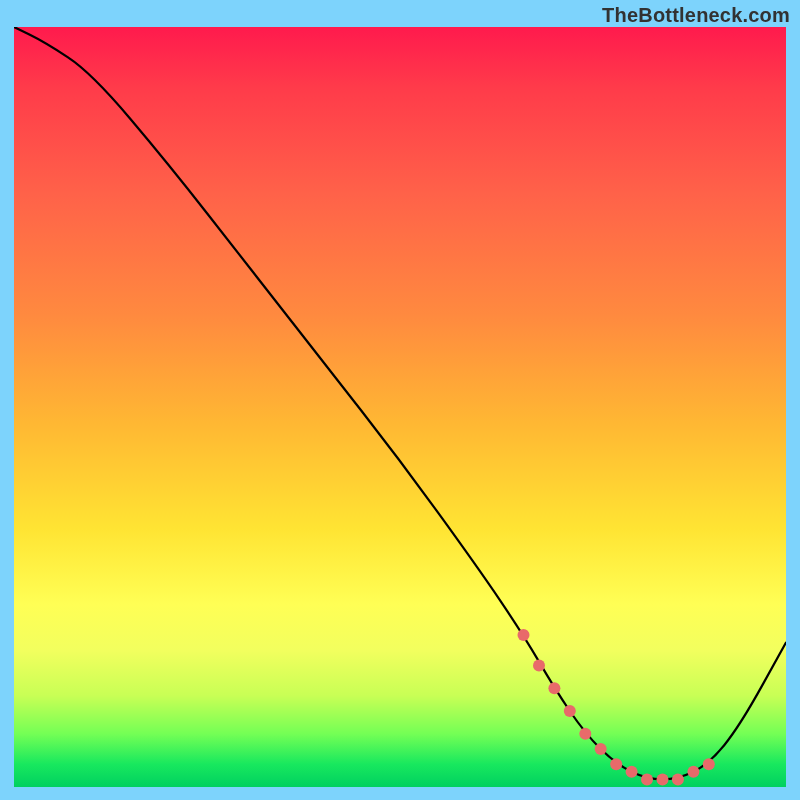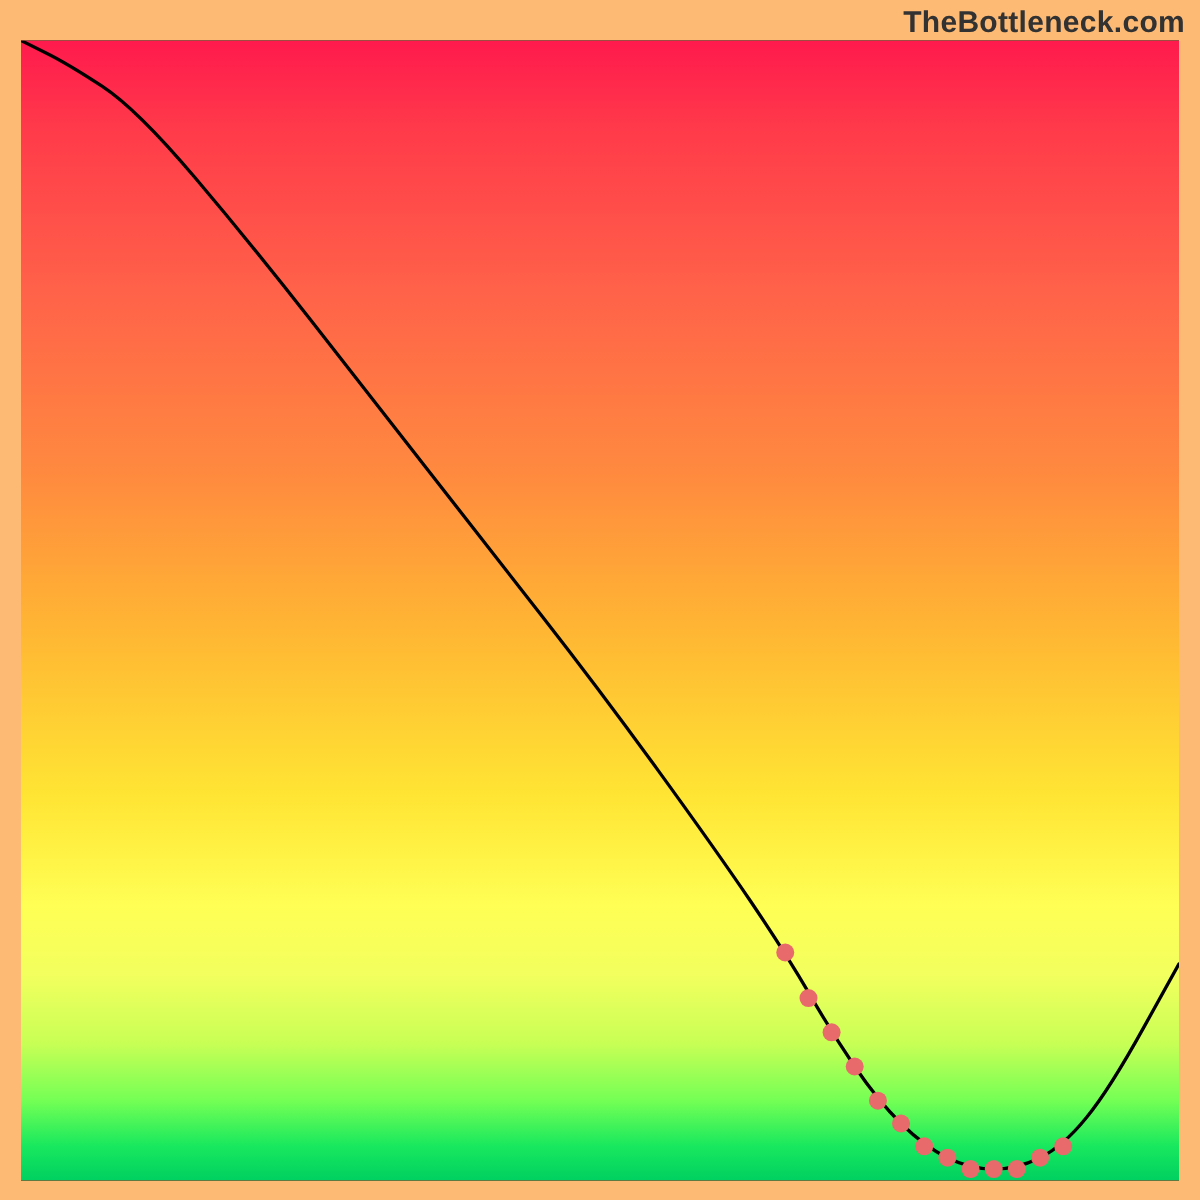--- a/index.html
+++ b/index.html
@@ -1,21 +1,21 @@
 <!DOCTYPE html>
 <html><head>
 <meta charset="utf-8">
 <style>
   * { margin: 0; padding: 0; box-sizing: border-box; }
   html, body { width: 800px; height: 800px; overflow: hidden; background: #000; }
   .frame {
     position: relative;
     width: 800px;
     height: 800px;
-    background: #fdba74;
+    background: #7dd3fc;
     text-decoration: underline;
   }
   .watermark {
     position: absolute;
     top: 4px;
     right: 10px;
     color: #323232;
     font-family: Arial, Helvetica, sans-serif;
     font-size: 20px;
     font-weight: bold;

